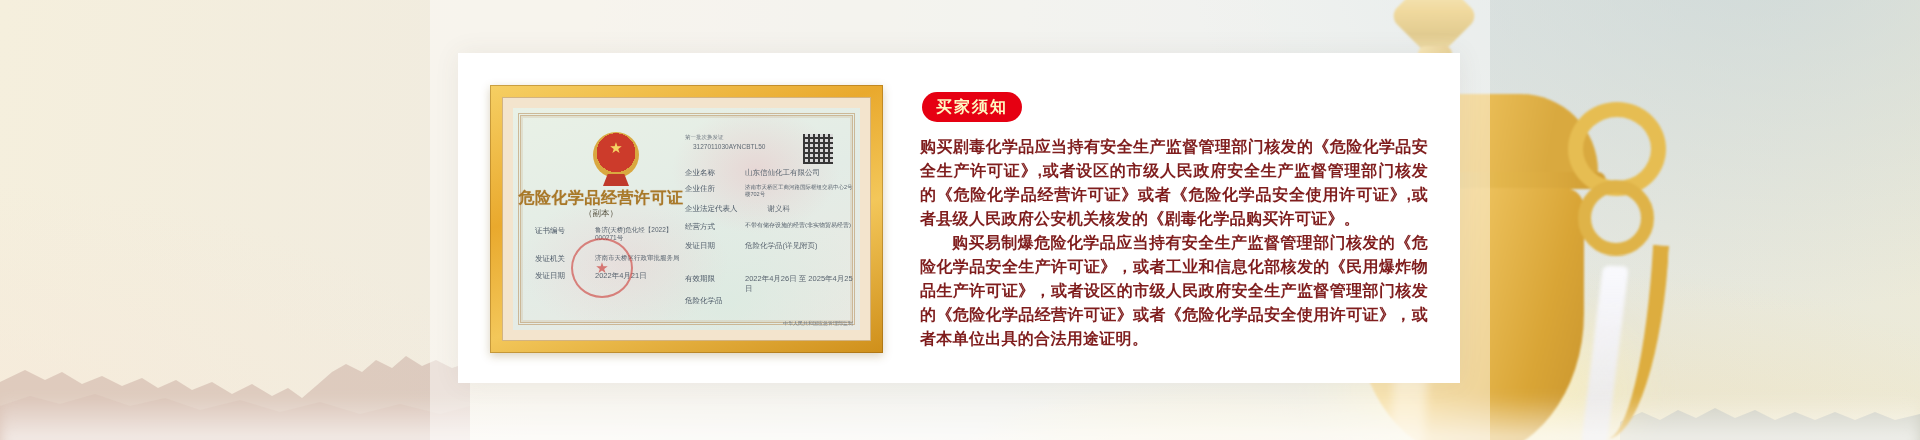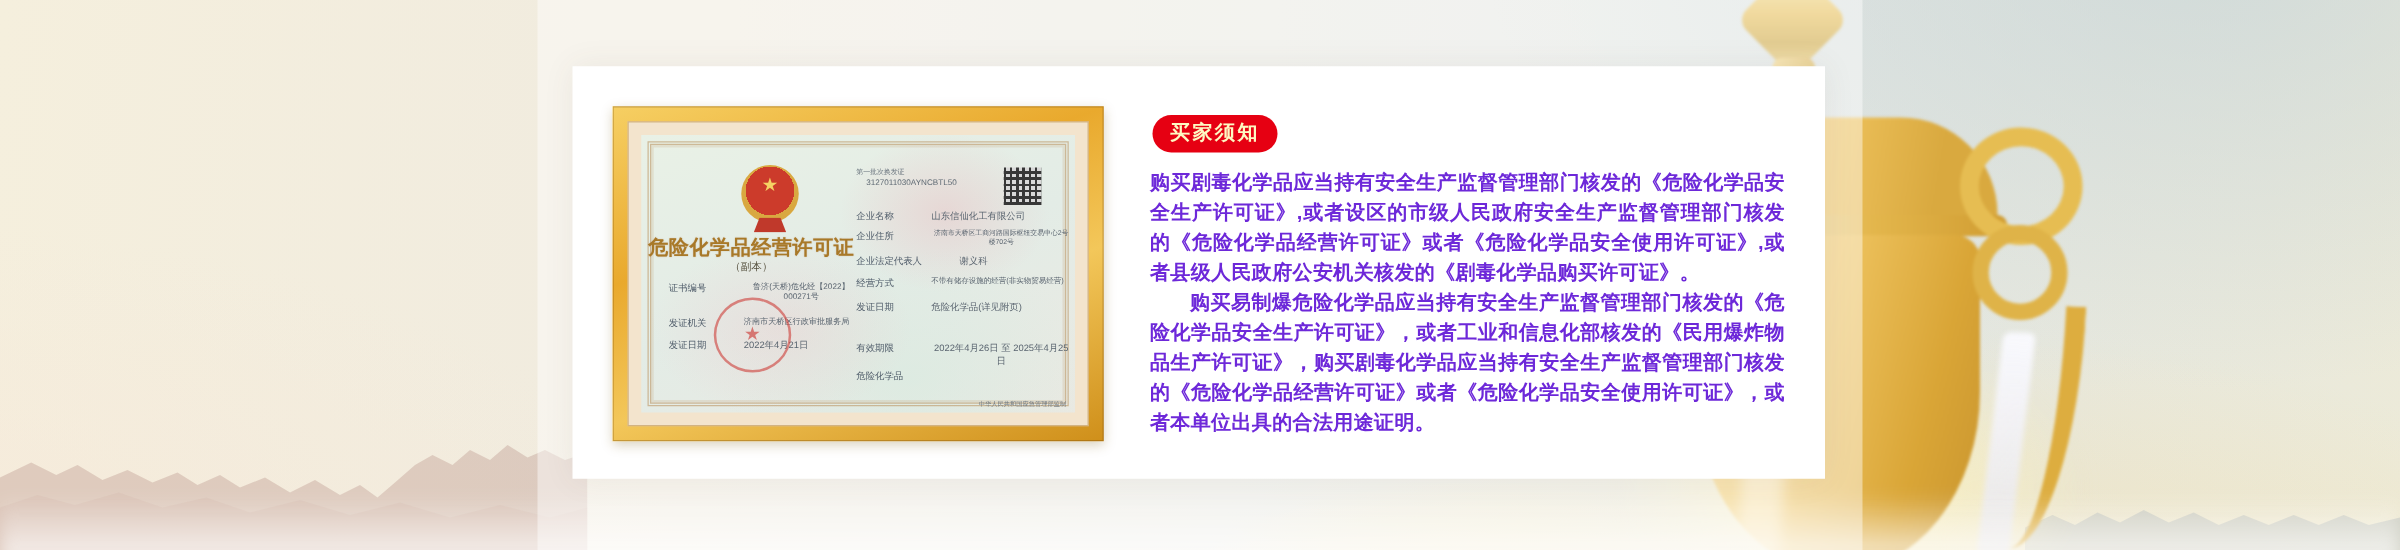--- a/index.html
+++ b/index.html
@@ -74,21 +74,21 @@
     background:radial-gradient(circle at 50% 45%, #cc3b2b 0 57%, #d9a840 57% 76%, #b8862a 76% 100%); }
   .emblem-circle::after { content:"★"; position:absolute; left:0; right:0; top:7px; text-align:center;
     color:#f5d264; font-size:15px; }
   .emblem-tassel { position:absolute; left:10px; top:42px; width:26px; height:12px; background:#c0392b;
     clip-path:polygon(18% 0,82% 0,100% 100%,0 100%); filter:blur(.4px); }
   .cert-title { position:absolute; left:0; top:80px; width:176px; text-align:center;
     font-size:16px; font-weight:700; letter-spacing:.5px; color:#a87928;
     text-shadow:0 0 1px rgba(170,95,45,.45); }
   .cert-sub { position:absolute; left:0; top:100px; width:176px; text-align:center;
     font-size:8.5px; color:#55503e; filter:blur(.3px); }
-  .crow { position:absolute; display:flex; gap:6px; font-size:7.5px; line-height:1.3;text-align:center; }
+  .crow { position:absolute; display:flex; gap:6px; font-size:7.5px; line-height:1.3; }
   .clabel { color:#4d5a68; white-space:nowrap; filter:blur(.3px); }
   .cval { color:#5a6570; filter:blur(.55px);margin-left:24px; }
   .lcol { left:22px; width:152px; }
   .rcol { left:172px; width:172px; }
   .seal { position:absolute; left:58px; top:130px; width:62px; height:60px; border-radius:50%;
     border:2px solid rgba(205,60,55,.6); filter:blur(.5px); }
   .seal::after { content:"★"; position:absolute; inset:0; text-align:center; line-height:56px;
     color:rgba(205,60,55,.65); font-size:15px; }
   .qr { position:absolute; left:290px; top:26px; width:30px; height:30px;
     background:
@@ -96,21 +96,21 @@
       repeating-linear-gradient(90deg,#2a2a2a 0 2px,#e8e8e8 2px 5px);
     filter:blur(.4px) contrast(.85); }
   .cserial1 { position:absolute; left:172px; top:26px; font-size:5.5px; color:#67727c; filter:blur(.5px); }
   .cserial2 { position:absolute; left:180px; top:35px; font-size:6.5px; color:#5f6a74; filter:blur(.5px); }
   .cfooter { position:absolute; left:172px; top:212px; width:168px; text-align:right;
     font-size:5px; color:#6b7680; filter:blur(.4px); }
   
   .badge { position:absolute; left:464px; top:39px; width:100px; height:30px; border-radius:15px;
     background:#e60012; color:#fef9c3; font-size:16px; font-weight:700; letter-spacing:2px;
     text-align:center; line-height:30px; }
-  .notice { position:absolute; left:462px; top:82px; width:508px; color:#6d28d9;
+  .notice { position:absolute; left:462px; top:82px; width:508px; color:#7f1d1d;
     font-size:16px; line-height:24px; font-weight:600; letter-spacing:.3px;
     text-align:justify; }
   .notice p { margin:0; }
   .notice p.indent { text-indent:2em; }
 </style>
 </head>
 <body>
 
 <div class="stage">
   <div class="sky"></div>
@@ -203,17 +203,17 @@
           </div>
           <div class="cfooter">中华人民共和国应急管理部监制</div>
         </div>
       </div>
     </div>
 
     <div class="badge">买家须知</div>
 
     <div class="notice">
       <p>购买剧毒化学品应当持有安全生产监督管理部门核发的《危险化学品安全生产许可证》,或者设区的市级人民政府安全生产监督管理部门核发的《危险化学品经营许可证》或者《危险化学品安全使用许可证》,或者县级人民政府公安机关核发的《剧毒化学品购买许可证》。</p>
-      <p class="indent">购买易制爆危险化学品应当持有安全生产监督管理部门核发的《危险化学品安全生产许可证》，或者工业和信息化部核发的《民用爆炸物品生产许可证》，购买剧毒化学品应当持有安全生产监督管理部门核发的《危险化学品经营许可证》或者《危险化学品安全使用许可证》，或者本单位出具的合法用途证明。</p>
+      <p class="indent">购买易制爆危险化学品应当持有安全生产监督管理部门核发的《危险化学品安全生产许可证》，或者工业和信息化部核发的《民用爆炸物品生产许可证》，或者设区的市级人民政府安全生产监督管理部门核发的《危险化学品经营许可证》或者《危险化学品安全使用许可证》，或者本单位出具的合法用途证明。</p>
     </div>
 
   </div>
 </div>
 
 </body></html>

